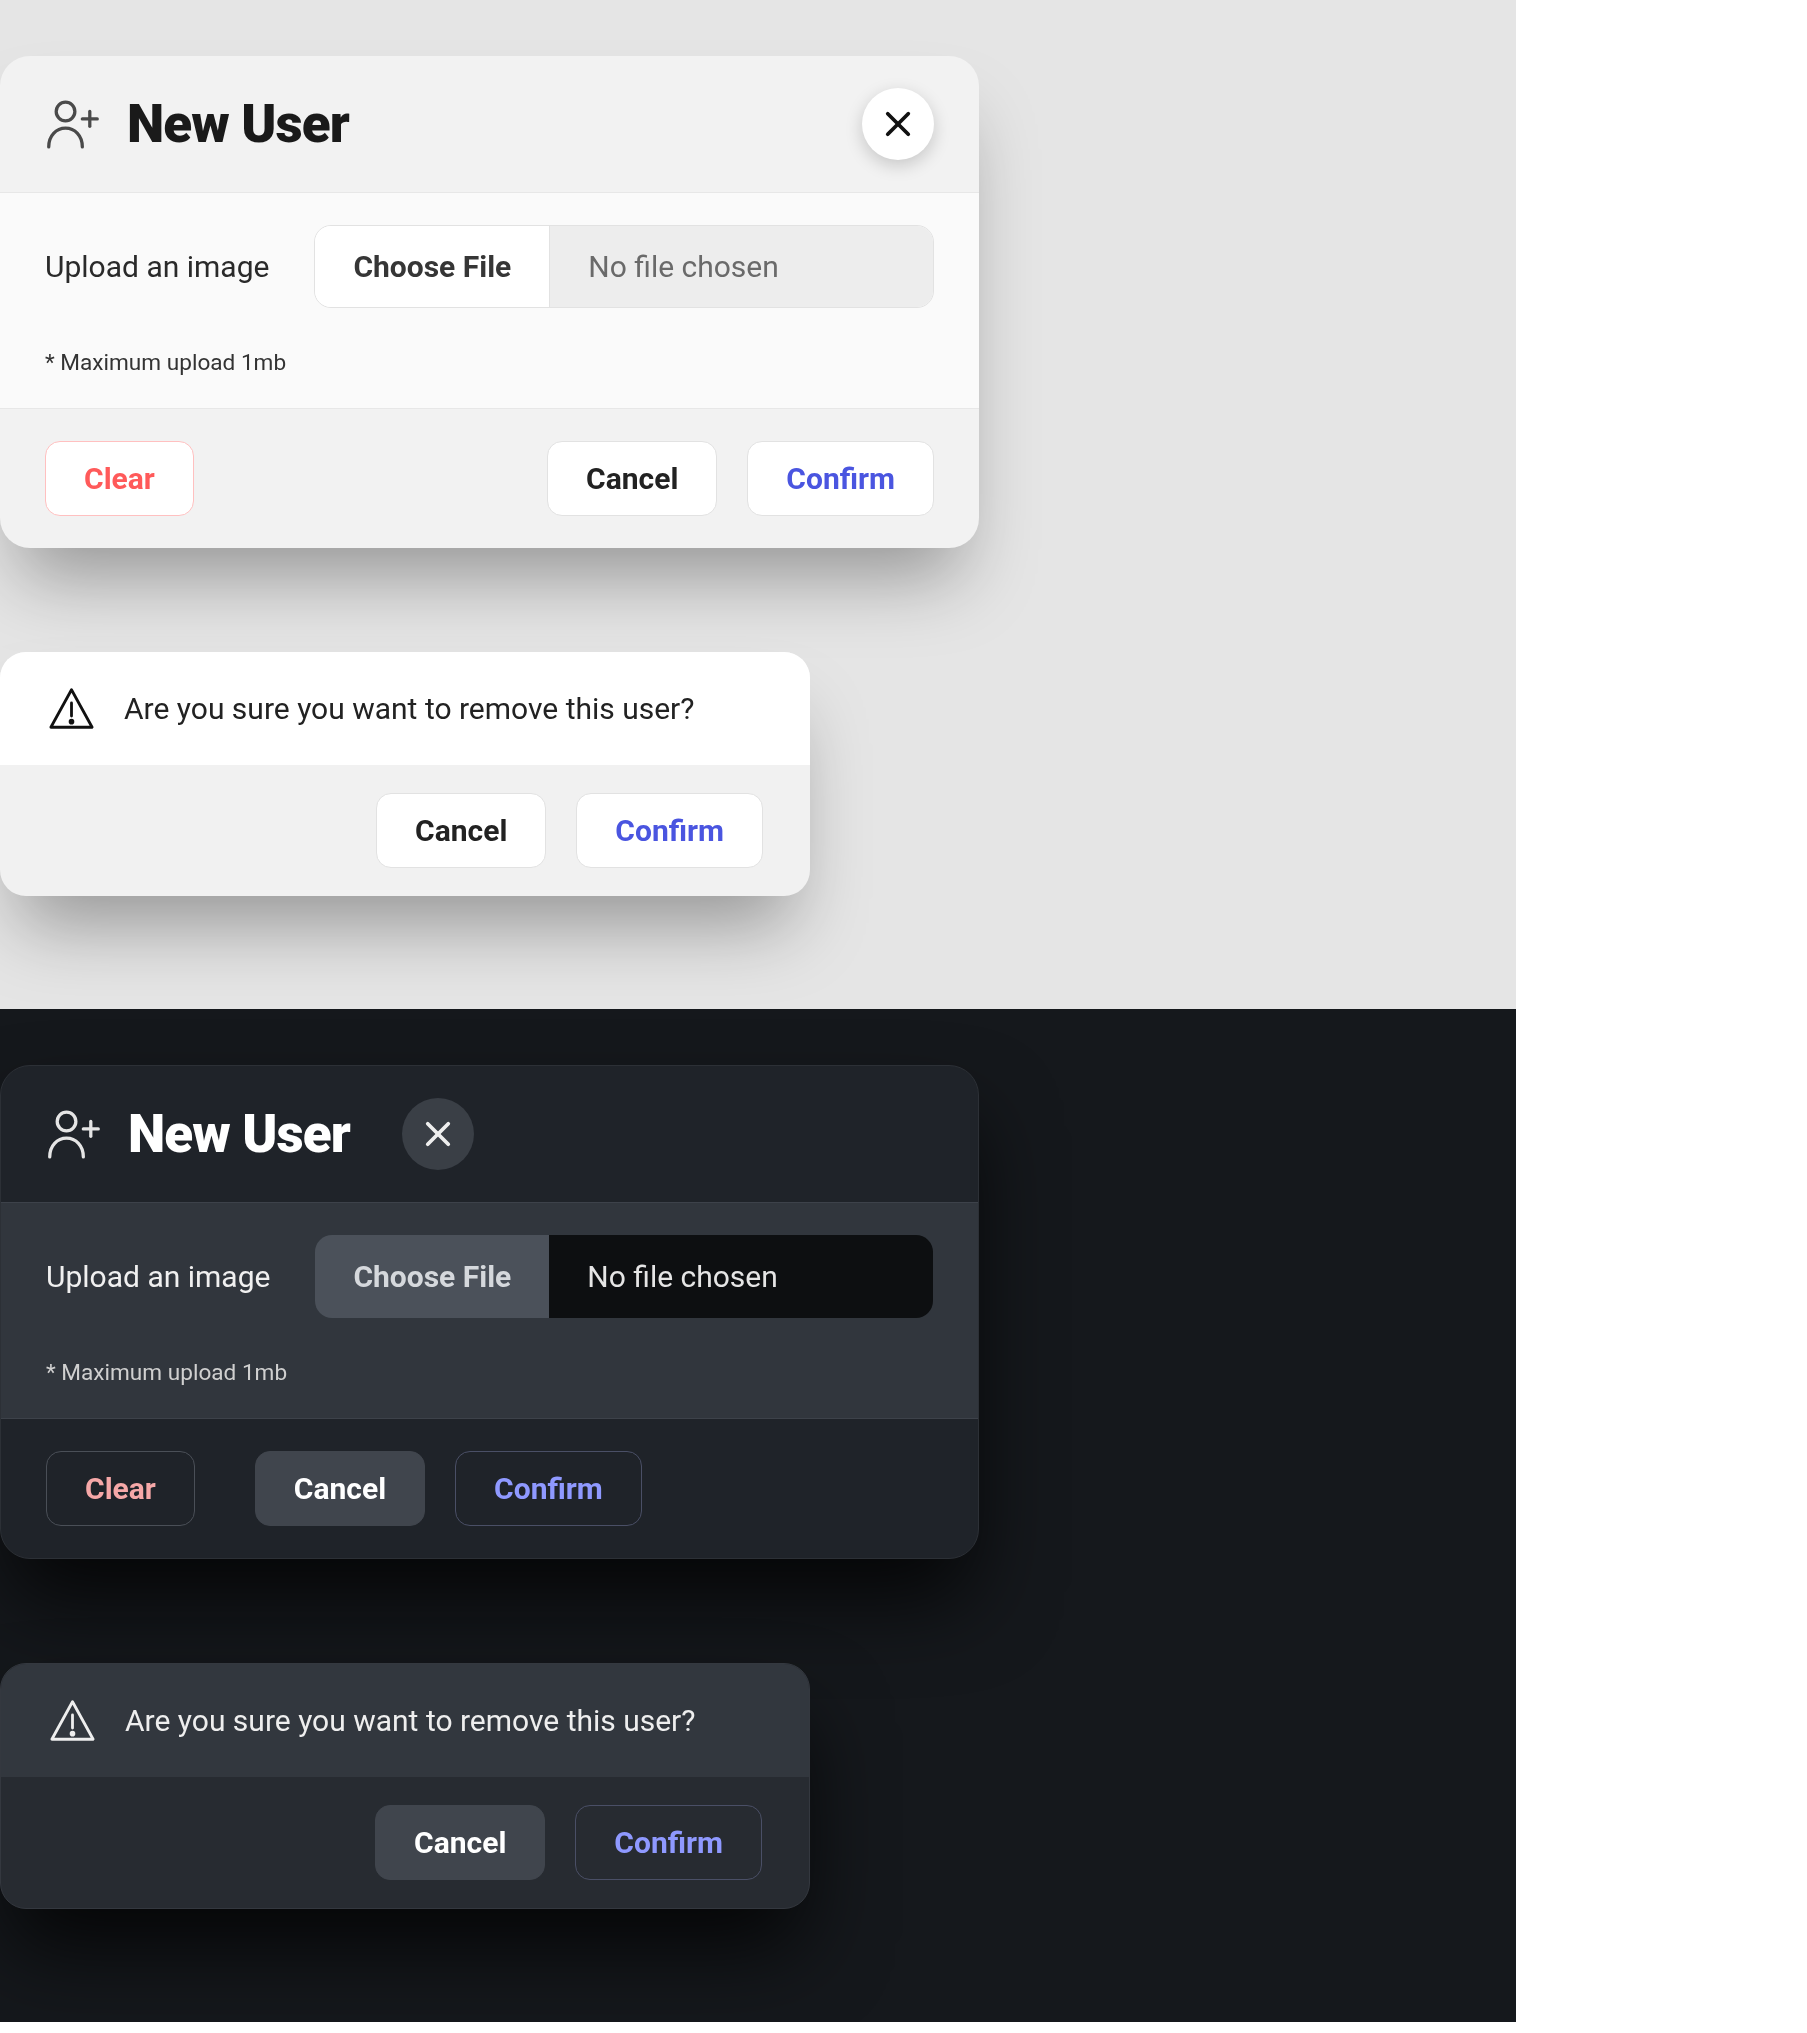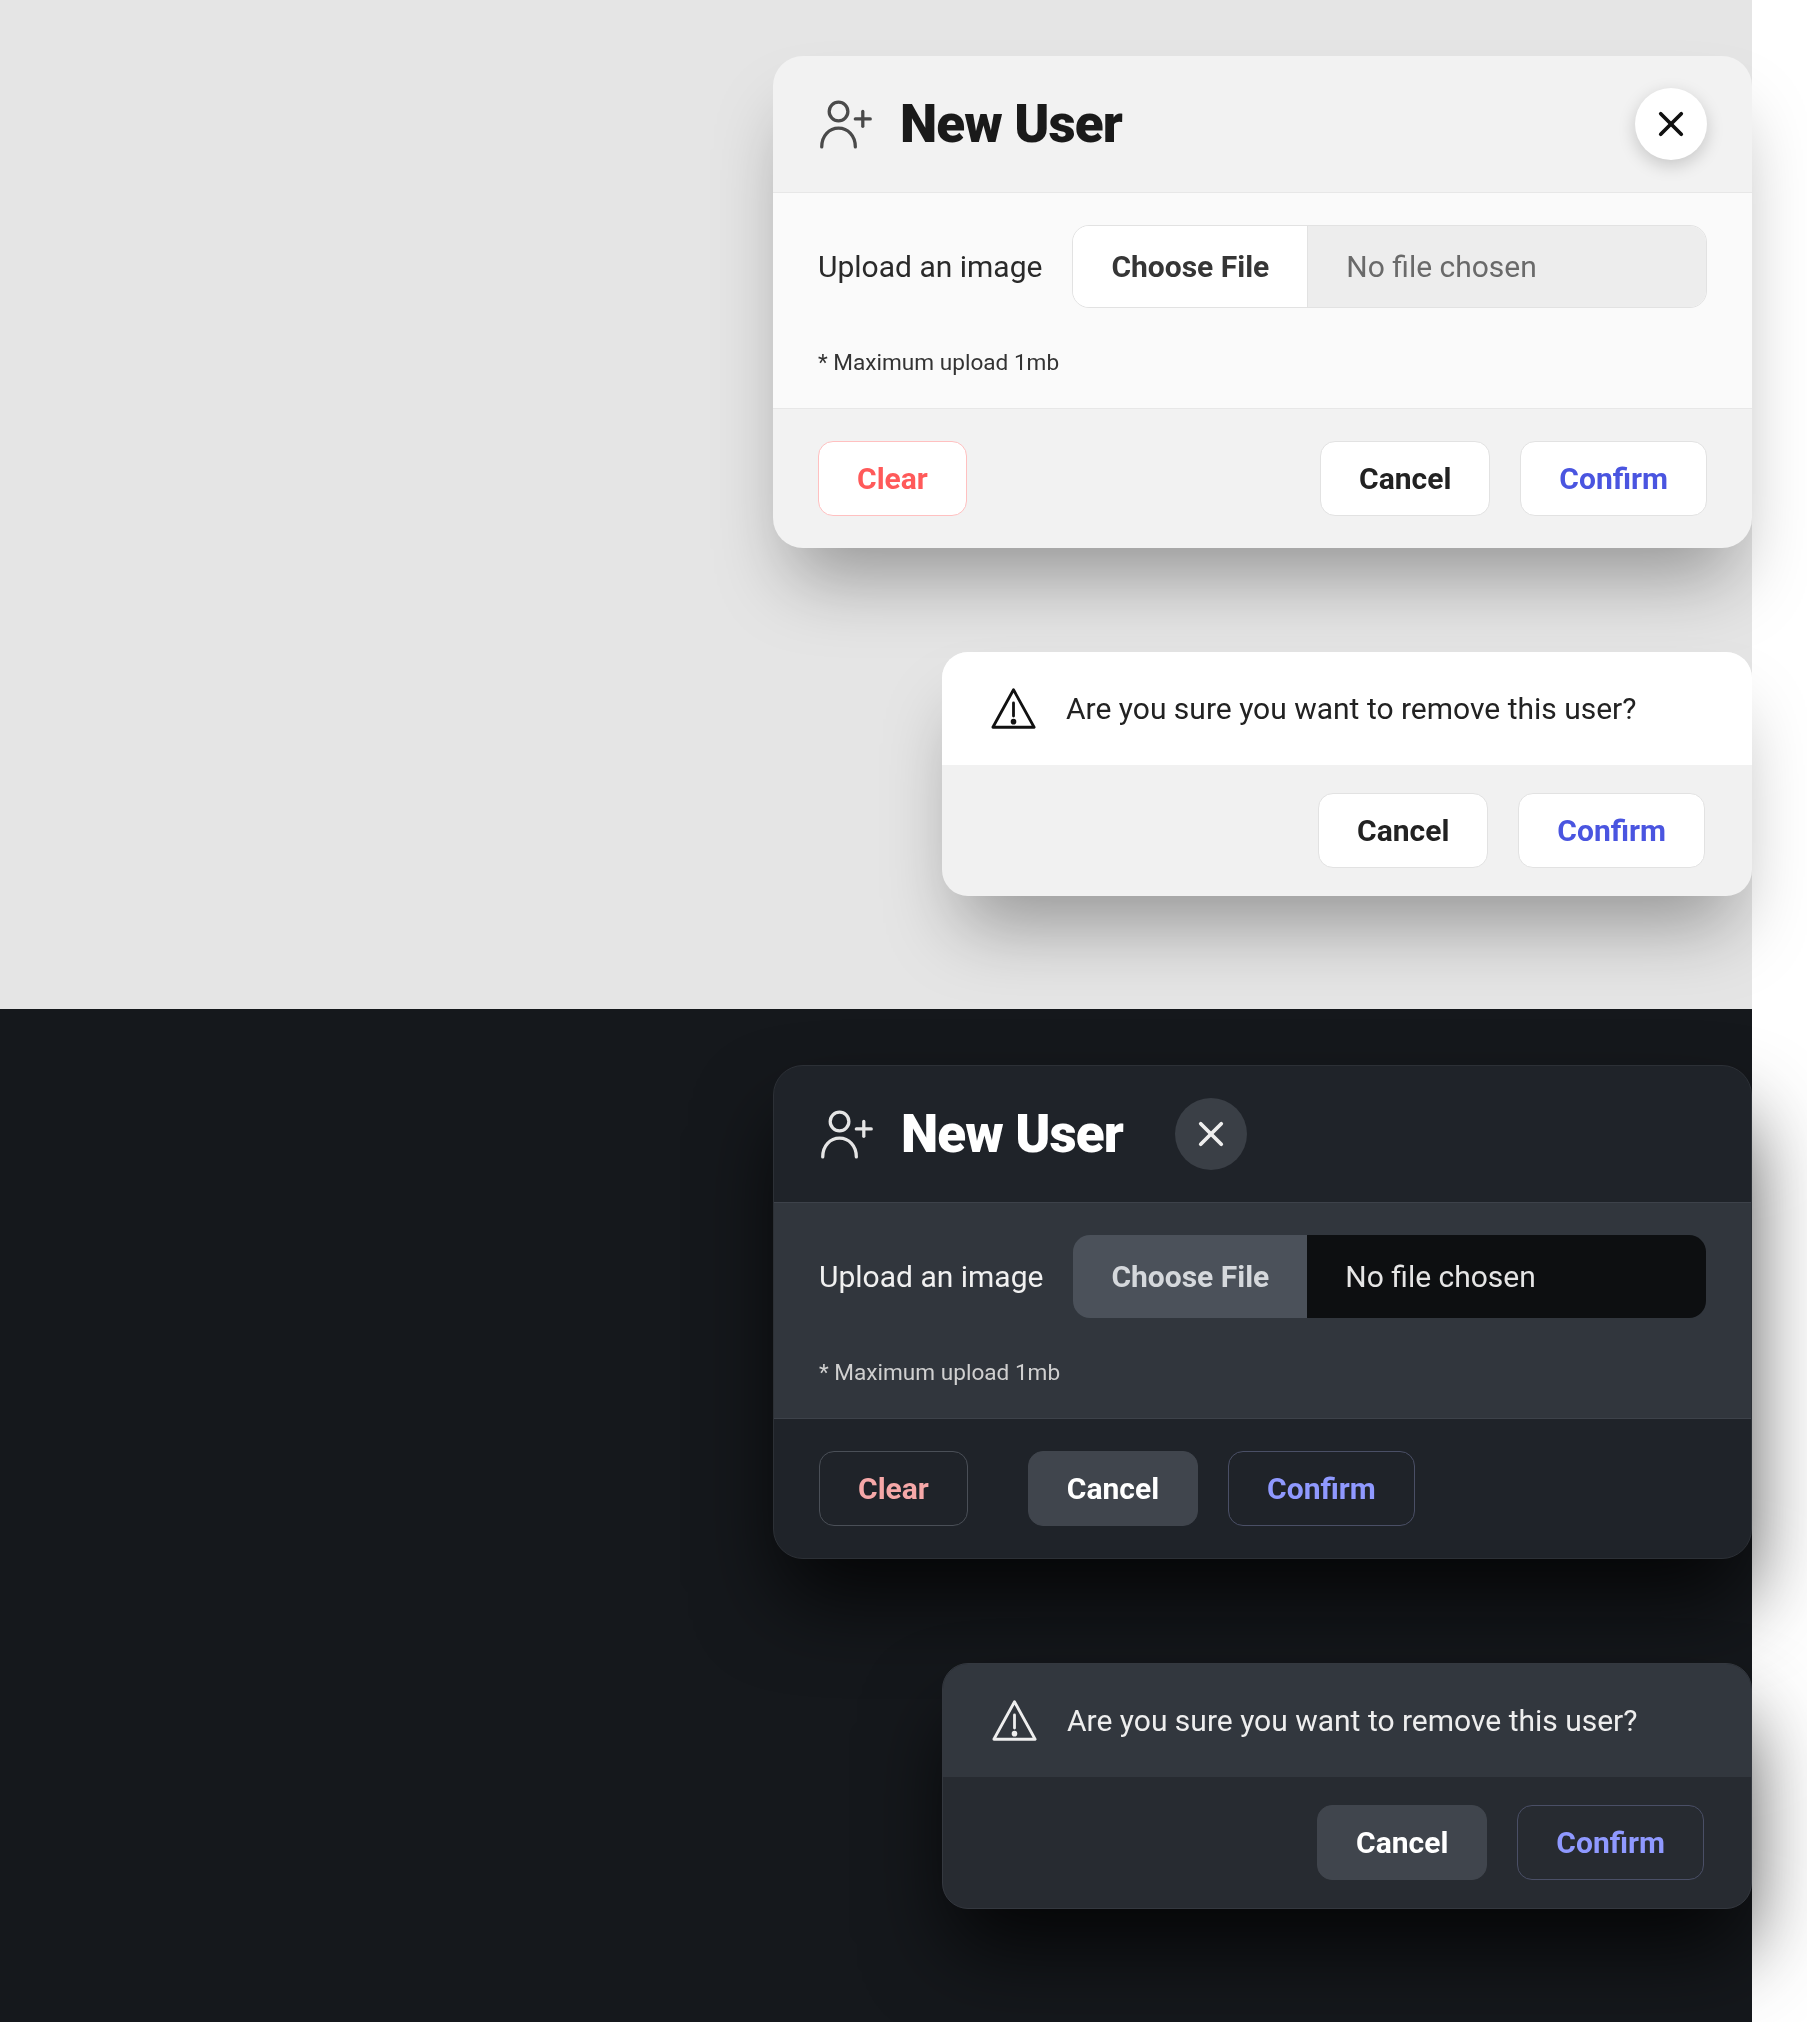--- a/index.html
+++ b/index.html
@@ -1,20 +1,20 @@
 <!DOCTYPE html>
 <html style="font-size:15px"><head>
 <meta charset="utf-8">
 <style>
   * { box-sizing: border-box; margin: 0; padding: 0; }
   body {
     font-family: -apple-system, BlinkMacSystemFont, "Segoe UI", Roboto, Helvetica, Arial, sans-serif;
     width: 1808px;
   }
-  .panel { width: 1752px; display: flex; flex-direction: column; align-items: flex-end; }
+  .panel { width: 1516px; display: flex; flex-direction: column; align-items: flex-start; }
   .panel.light { background: #e5e5e5; padding: 56px 0 113px; }
   .panel.dark  { background: #15181c; padding: 56px 0 113px; }
 
   
   .card-l {
     width: 979px;
     background: #f2f2f2;
     border-radius: 30px;
     box-shadow: 0 47px 75px -19px rgba(0,0,0,0.35);
     overflow: hidden;
@@ -30,21 +30,21 @@
     background: #fff; display: flex; align-items: center; justify-content: center;
     box-shadow: 0 5.6px 17px rgba(0,0,0,0.18);
     cursor: pointer;
   }
   .card-l .body {
     background: #fafafa;
     border-top: 1.9px solid #e7e7e7;
     border-bottom: 1.9px solid #e7e7e7;
     padding: 32px 45px;
   }
-  .row-upload { display: flex; align-items: center; gap: 30px; }
+  .row-upload { display: flex; align-items: center; gap: 45px; }
   .lbl-l { font-size: 30px; color: #2a2a2a; }
   .file-l {
     flex: 1; display: flex;
     border: 1.9px solid #e2e2e2; border-radius: 17px; overflow: hidden;
     height: 83px;
   }
   .file-l .btn {
     background: #fff; font-weight: 700; font-size: 30px; color: #363636;
     display: flex; align-items: center; padding: 0 38px;
     border-right: 1.9px solid #e2e2e2;

